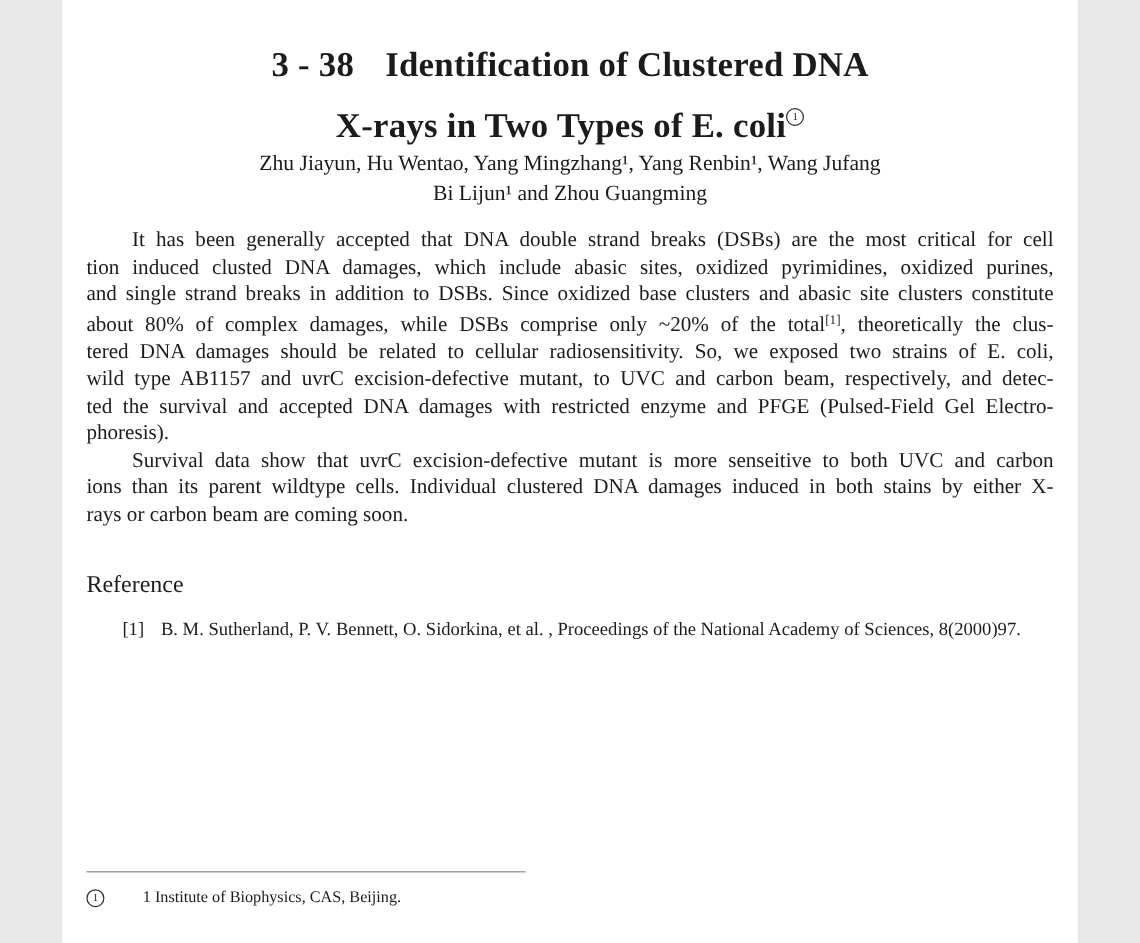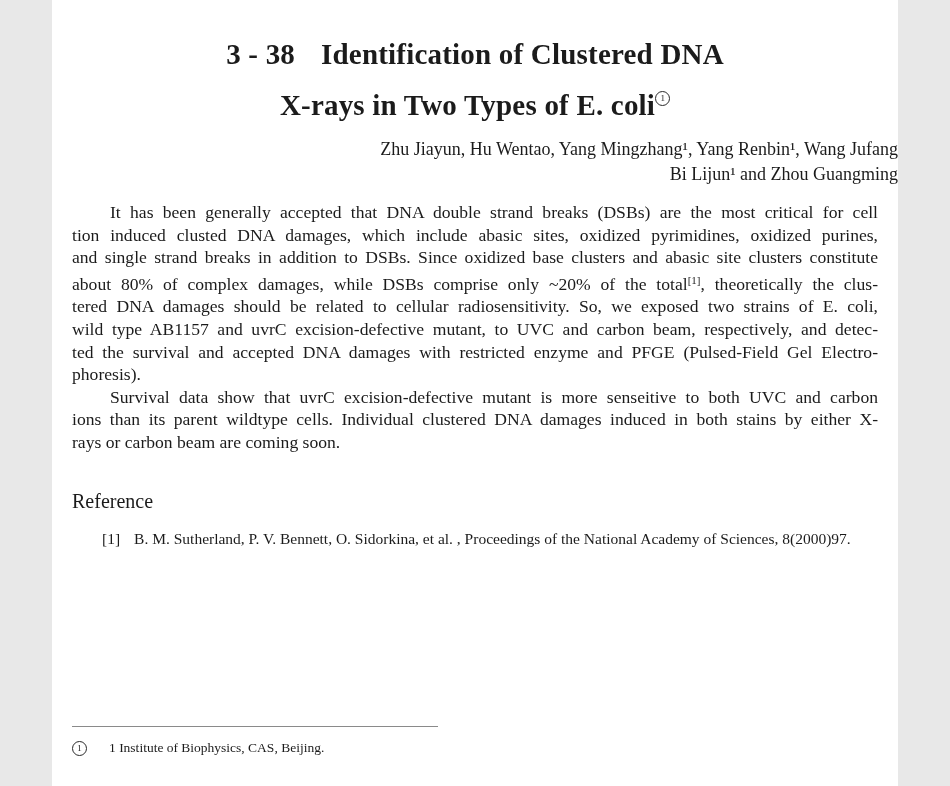--- a/index.html
+++ b/index.html
@@ -12,38 +12,38 @@
   
   .title-block{padding-top:36px;text-align:center;font-weight:700;font-size:29px;line-height:37px;letter-spacing:0.2px;}
   .title-num{margin-right:26px;}
   .title-line{white-space:nowrap;}
   .circle-mark{
     display:inline-block;width:13px;height:13px;border:1.2px solid #2a2a2a;border-radius:50%;
     font-size:9px;line-height:13px;font-weight:400;text-align:center;letter-spacing:0;
   }
   .title-sup{vertical-align:14px;}
   
-  .authors-block{margin-top:13px;text-align:right;font-size:18px;line-height:25px;}
+  .authors-block{text-align:center;font-size:18px;line-height:25px;}
   
   .abstract{margin:14px 20px 0 20px;font-size:17.6px;line-height:22.6px;}
   .jline{text-align:justify;text-align-last:justify;}
   .jline.first{padding-left:38px;}
   .jline.endline{text-align:left;text-align-last:left;}
   .refmark{font-size:11px;vertical-align:6px;letter-spacing:0;}
   
   .reference-block{margin:36px 20px 0 20px;}
   .ref-heading{font-weight:400;font-size:20px;line-height:22px;}
   .ref-entry{margin-top:17px;font-size:15.5px;line-height:20px;margin-left:30px;}
   .ref-label{margin-right:14px;}
   
   .footnote-block{position:absolute;left:20px;top:726px;width:910px;}
   .footnote-rule{width:366px;height:0;border-top:1px solid #8a8a8a;}
   .footnote-row{margin-top:12px;display:flex;align-items:center;font-size:13.5px;line-height:18px;}
   .fn-circle{flex:none;}
-  .fn-text{margin-left:22px;}
+  .fn-text{margin-left:32px;}
 </style>
 </head>
 <body>
 
 <div class="page">
 
   <div class="title-block">
     <div class="title-line"><span class="title-num">3 - 38</span><span>Identification of Clustered DNA</span></div>
     <div class="title-line"><span>X-rays in Two Types of E. coli</span><span class="title-sup"><span class="circle-mark">1</span></span></div>
   </div>

